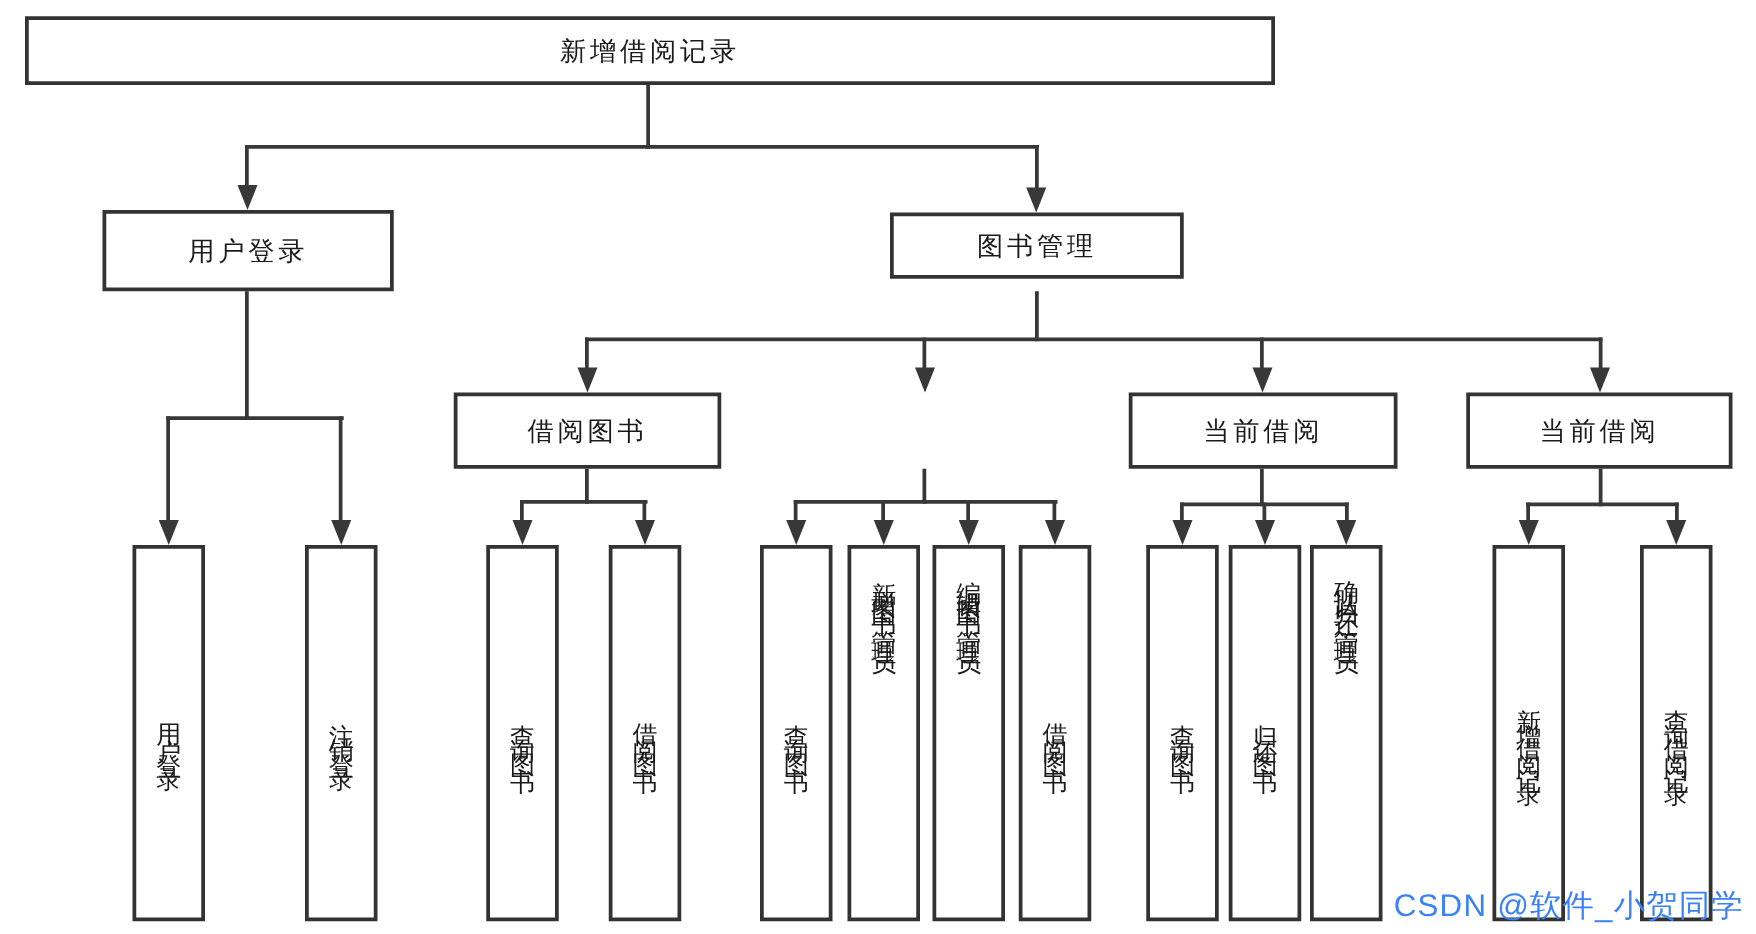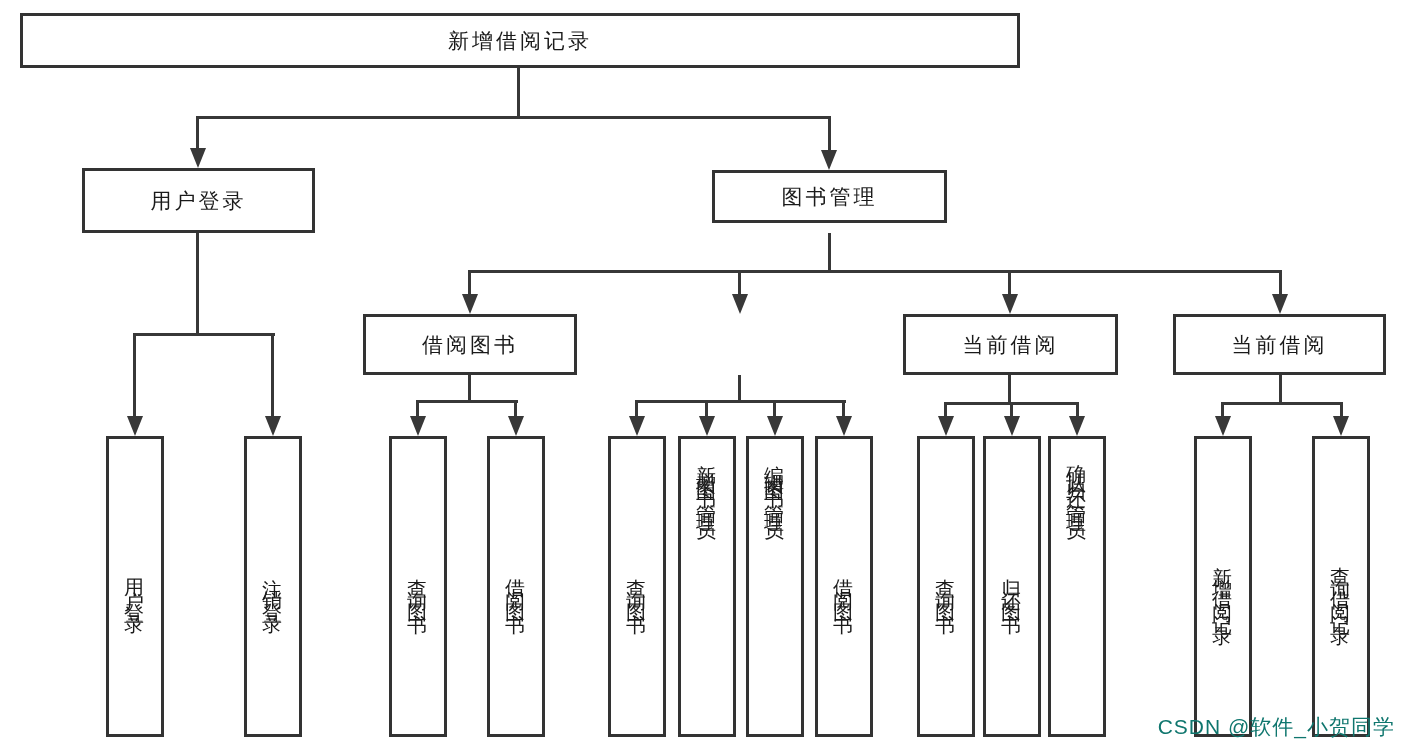--- a/index.html
+++ b/index.html
@@ -39,21 +39,21 @@
   .hl{position:absolute;height:3px;background:#383838;}
   .arrow{
     position:absolute;width:0;height:0;
     border-left:8px solid transparent;
     border-right:8px solid transparent;
     border-top:20px solid #383838;
   }
 
   .watermark{
     position:absolute;right:10px;bottom:6px;
-    font-size:21px;color:#0f766e;letter-spacing:1px;
+    font-size:25px;color:#3b82f6;letter-spacing:1px;
     white-space:nowrap;
   }
 </style>
 </head>
 <body>
 
 <div class="canvas">
 
   <div class="node h" style="left:20px;top:13px;width:1000px;height:55px;">
     <span>新增借阅记录</span>

